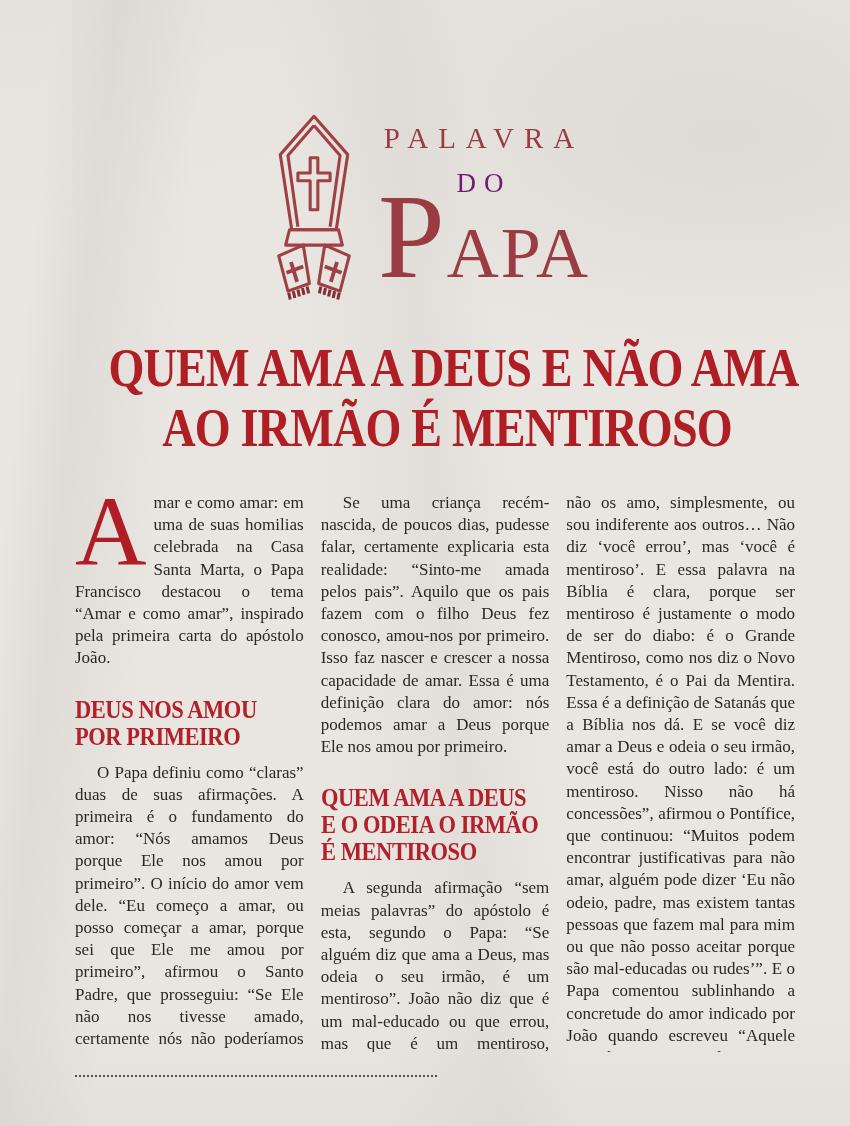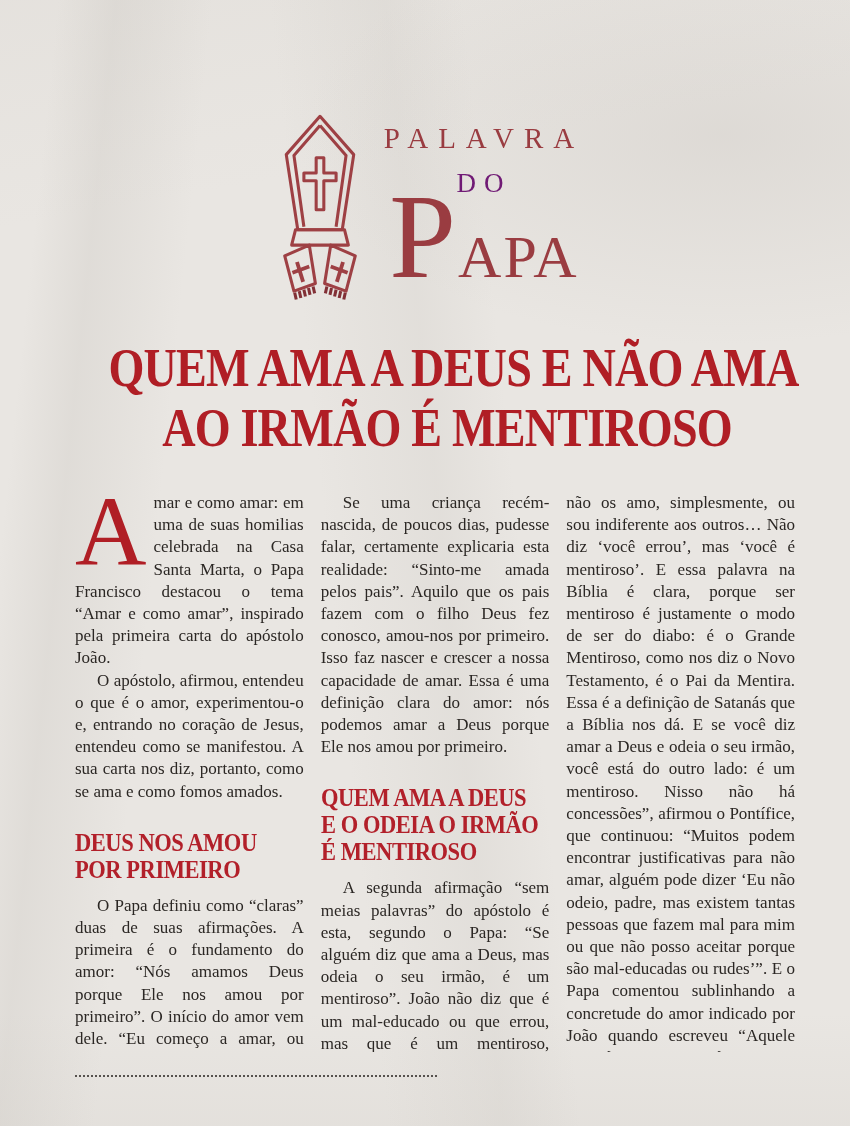--- a/index.html
+++ b/index.html
@@ -36,21 +36,21 @@
   }
   .brand-l2 {
     font-size: 27px; letter-spacing: 8px; color: #701a75;
     margin-top: 13px;
   }
   .brand-l3 {
     color: #9a3c41; line-height: 0.9; margin-top: -16px;
     letter-spacing: 2px; white-space: nowrap;
   }
   .brand-l3 .big-p { font-size: 120px; }
-  .brand-l3 .rest-p { font-size: 60px; text-align: center; }
+  .brand-l3 .rest-p { font-size: 72px; text-align: center; }
 
   
   .headline {
     position: absolute;
     top: 338px; left: 0; right: 0;
     text-align: center;
     color: #b01e25;
     font-weight: 700;
     font-family: "Liberation Serif", serif;
     padding-left: 44px;
@@ -165,21 +165,20 @@
   </header>
 
   <h1 class="headline">
     <span class="hl-line">QUEM AMA A DEUS E NÃO AMA</span>
     <span class="hl-line">AO IRMÃO É MENTIROSO</span>
   </h1>
 
   <main class="columns">
     <div class="col">
         <p class="para"><span class="dropcap">A</span>mar e como amar: em uma de suas homilias celebrada na Casa Santa Marta, o Papa Francisco destacou o tema “Amar e como amar”, inspirado pela primeira carta do apóstolo João.</p>
-        <p class="para indent">O apóstolo, afirmou, entendeu o que é o amor, experimentou-o e, entrando no coração de Jesus, entendeu como se manifestou. A sua carta nos diz, portanto, como se ama e como fomos amados.</p>
         <h2 class="subhead">
           <span>DEUS NOS AMOU</span>
           <span>POR PRIMEIRO</span>
         </h2>
         <p class="para indent">O Papa definiu como “claras” duas de suas afirmações. A primeira é o fundamento do amor: “Nós amamos Deus porque Ele nos amou por primeiro”. O início do amor vem dele. “Eu começo a amar, ou posso começar a amar, porque sei que Ele me amou por primeiro”, afirmou o Santo Padre, que prosseguiu: “Se Ele não nos tivesse amado, certamente nós não poderíamos amar”.</p>
       </div>
     <div class="col">
         <p class="para indent">Se uma criança recém-nascida, de poucos dias, pudesse falar, certamente explicaria esta realidade: “Sinto-me amada pelos pais”. Aquilo que os pais fazem com o filho Deus fez conosco, amou-nos por primeiro. Isso faz nascer e crescer a nossa capacidade de amar. Essa é uma definição clara do amor: nós podemos amar a Deus porque Ele nos amou por primeiro.</p>
         <h2 class="subhead">
           <span>QUEM AMA A DEUS</span>

